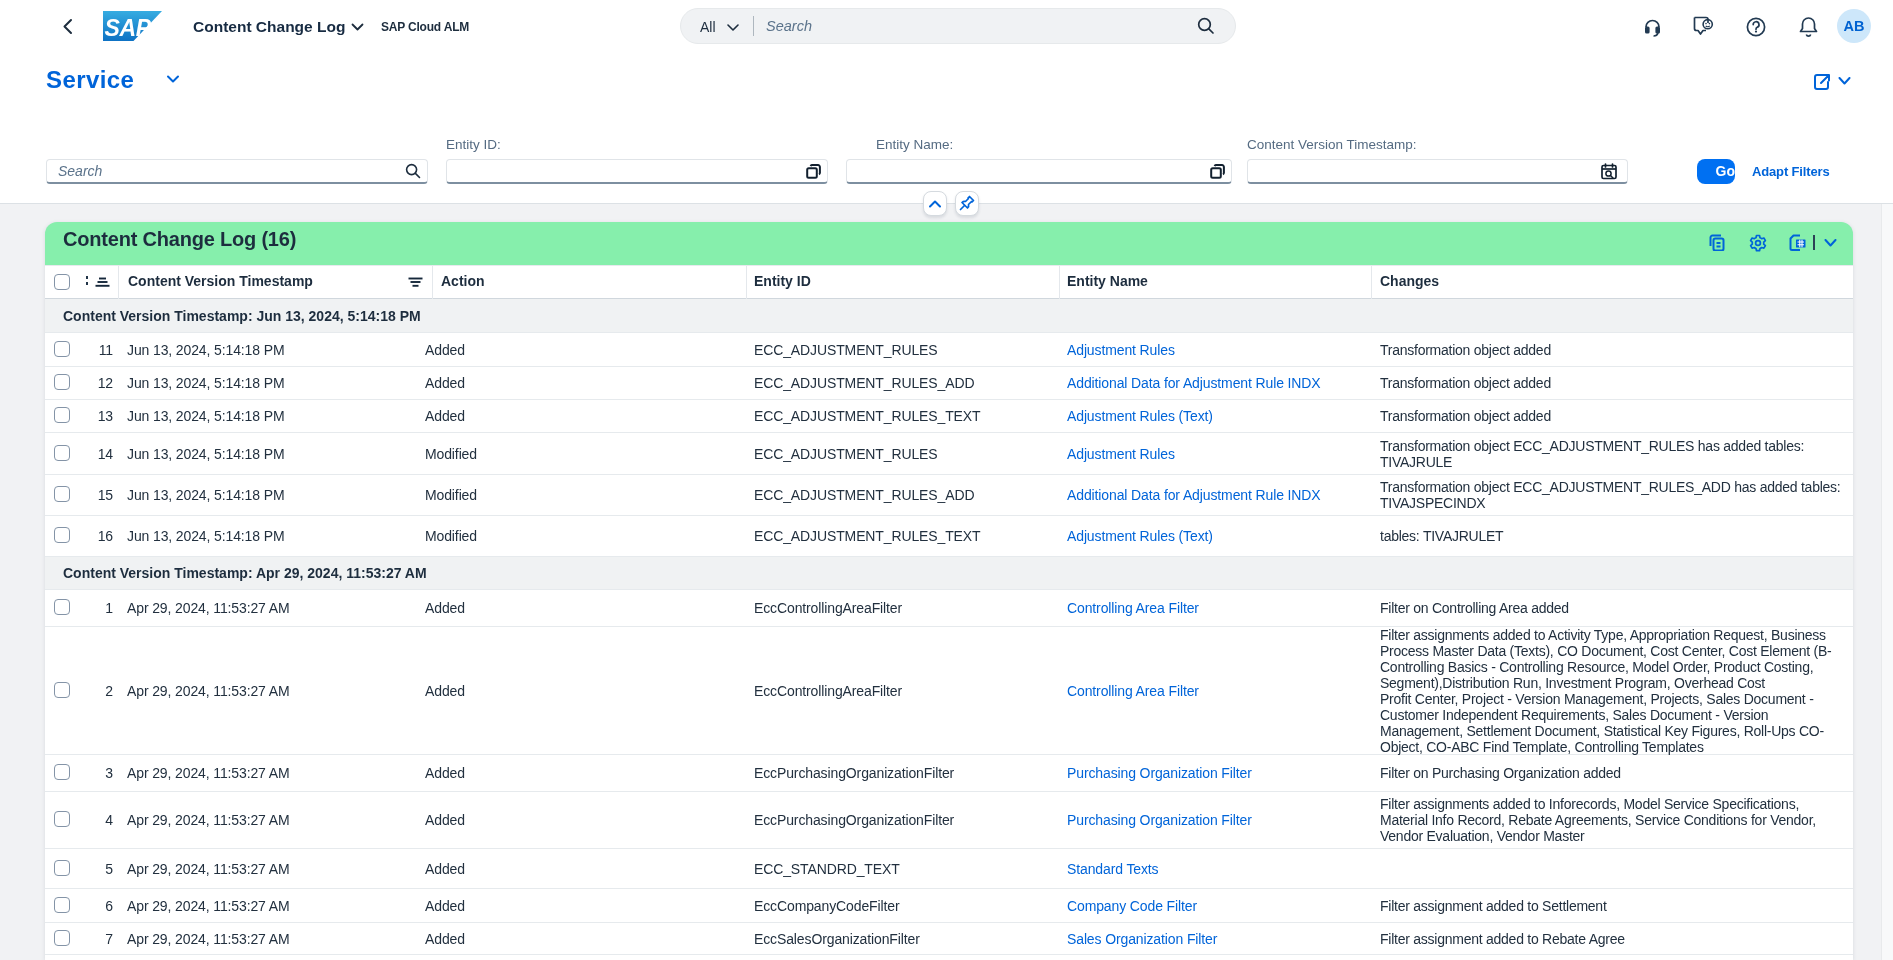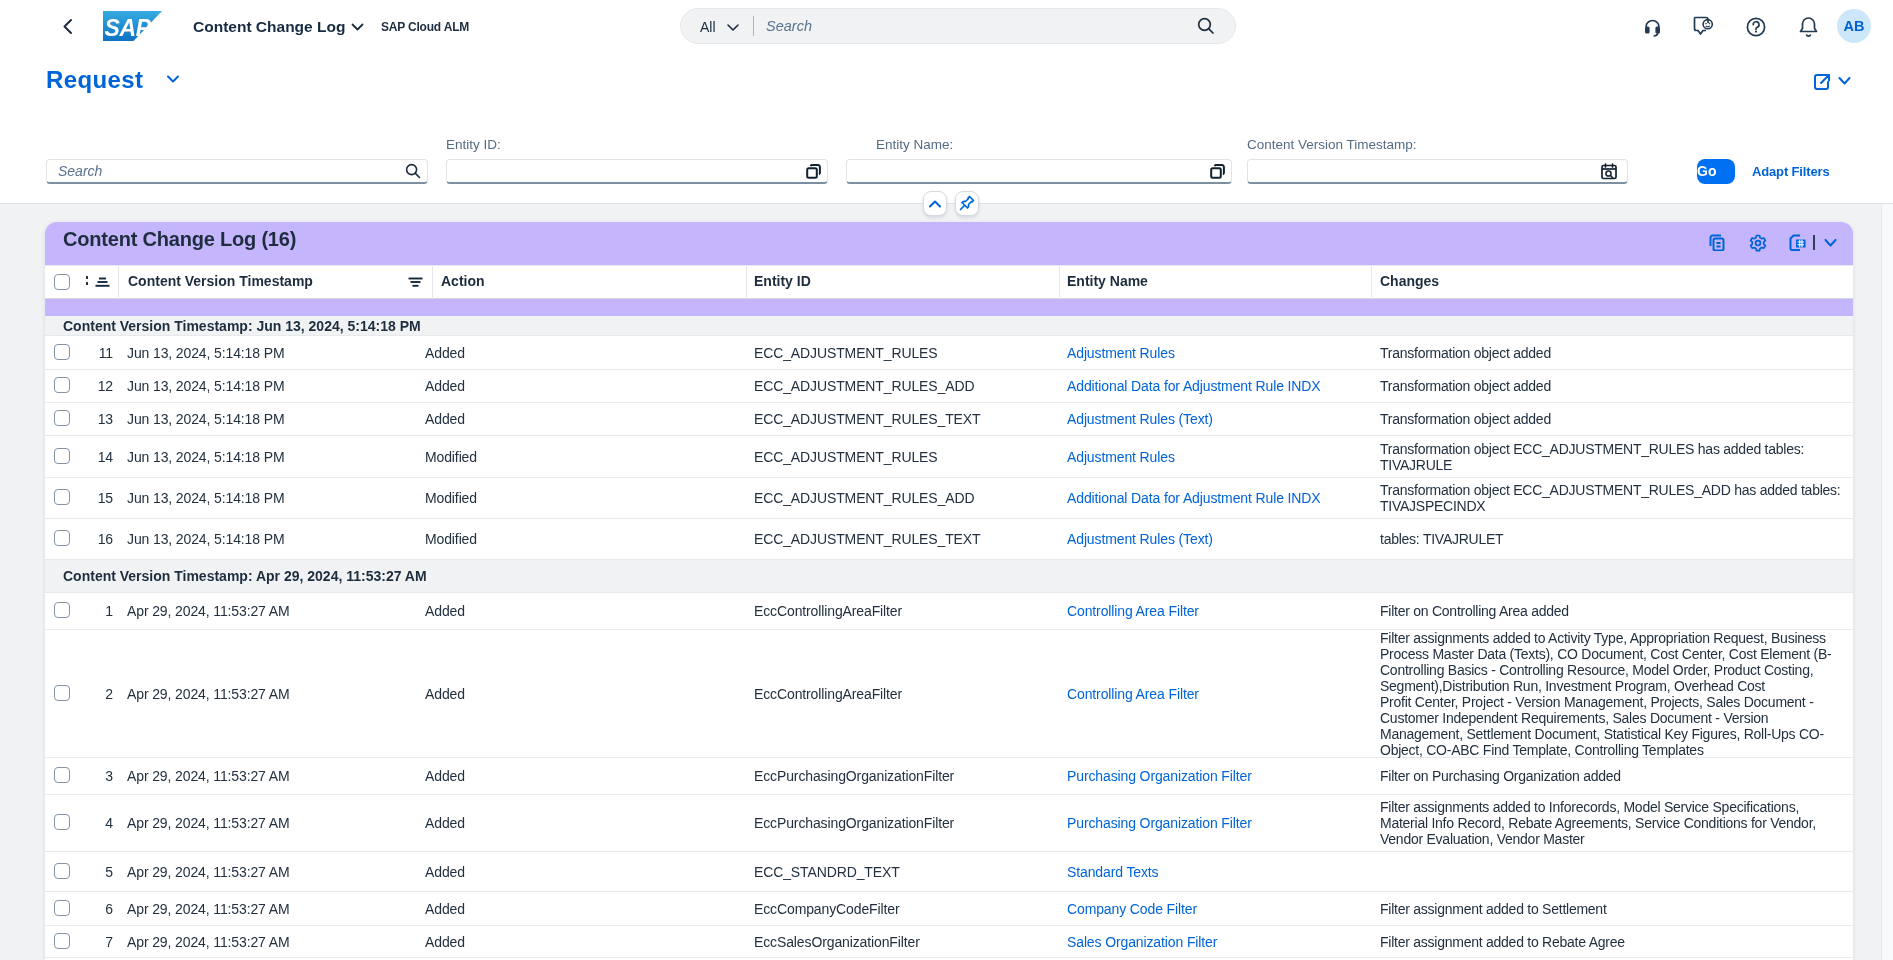--- a/index.html
+++ b/index.html
@@ -81,21 +81,21 @@
     <path d="M7.2 7.6 a2.9 2.9 0 1 1 4 2.7 c-1 .4-1.2 1-1.2 1.9" stroke="#223a52" stroke-width="1.7" fill="none" stroke-linecap="round"></path>
     <circle cx="10" cy="14.6" r="1.1" fill="#223a52"></circle>
   </svg>
   <svg class="abs" style="left:1799px;top:16px;" width="19" height="21" viewBox="0 0 19 21">
     <path d="M9.5 2 a6 6 0 0 1 6 6 v4.5 l2 3 H1.5 l2-3 V8 a6 6 0 0 1 6-6 z" stroke="#223a52" stroke-width="1.7" fill="none" stroke-linejoin="round"></path>
     <path d="M7.3 18.5 a2.3 2.3 0 0 0 4.4 0" stroke="#223a52" stroke-width="1.6" fill="none"></path>
   </svg>
   <div class="abs" style="left:1837px;top:9px;width:34px;height:34px;border-radius:50%;background:#cde7fa;text-align:center;line-height:34px;font-size:14.5px;font-weight:700;color:#0062d1;">AB</div>
 </div>
 
-<div class="abs" style="left:46px;top:66px;font-size:24px;font-weight:700;letter-spacing:0.4px;color:#0064d9;">Request</div>
+<div class="abs" style="left:46px;top:66px;font-size:24px;font-weight:700;letter-spacing:0.4px;color:#0064d9;">Service</div>
 <svg class="abs" style="left:166px;top:75px;" width="14" height="9" viewBox="0 0 14 9">
     <path d="M2 1.5 L7 6.5 L12 1.5" stroke="#0064d9" stroke-width="2" fill="none" stroke-linecap="round" stroke-linejoin="round"></path>
   </svg>
 <svg class="abs" style="left:1813px;top:73px;" width="18" height="18" viewBox="0 0 18 18">
   <path d="M12 2 H4 a2 2 0 0 0-2 2 v10 a2 2 0 0 0 2 2 h9 a2 2 0 0 0 2-2 V9" stroke="#0064d9" stroke-width="2" fill="none" stroke-linecap="round"></path>
   <path d="M8 10 L15.5 2.5 M10.5 2 H16 V7.5" stroke="#0064d9" stroke-width="2" fill="none" stroke-linecap="round" stroke-linejoin="round"></path>
 </svg>
 <svg class="abs" style="left:1838px;top:77px;" width="13" height="8" viewBox="0 0 13 8">
     <path d="M1.5 1 L6.5 6.5 L11.5 1" stroke="#0064d9" stroke-width="2" fill="none" stroke-linecap="round" stroke-linejoin="round"></path>
   </svg>
@@ -125,34 +125,34 @@
 
 <div class="abs" style="left:1247px;top:159px;width:381px;height:25px;background:#fff;border:1px solid #e0e4e8;border-bottom:2px solid #7d8fa0;border-radius:4px;"></div>
 <svg class="abs" style="left:1601px;top:163px;" width="17" height="17" viewBox="0 0 17 17">
   <rect x="1" y="2.5" width="14" height="13" rx="1.5" stroke="#12202f" stroke-width="1.7" fill="none"></rect>
   <path d="M1 6 H15" stroke="#12202f" stroke-width="1.7"></path>
   <path d="M4.5 1 V4 M11.5 1 V4" stroke="#12202f" stroke-width="1.7" stroke-linecap="round"></path>
   <circle cx="7.5" cy="10.5" r="2.6" stroke="#12202f" stroke-width="1.5" fill="none"></circle>
   <path d="M9.5 12.5 L12 15" stroke="#12202f" stroke-width="1.5" stroke-linecap="round"></path>
 </svg>
 
-<div class="abs" style="left:1697px;top:159px;width:38px;height:25px;background:#0070f2;border-radius:8px;text-align:left;line-height:25px;font-size:14px;font-weight:700;color:#fff;">Go</div>
+<div class="abs" style="left:1697px;top:159px;width:38px;height:25px;background:#0070f2;border-radius:8px;text-align:right;line-height:25px;font-size:14px;font-weight:700;color:#fff;">Go</div>
 <div class="abs" style="left:1752px;top:164px;font-size:13px;font-weight:700;letter-spacing:-0.15px;color:#0064d9;">Adapt Filters</div>
 
 <div class="abs" style="left:923px;top:191px;width:24px;height:25px;background:#fff;border:1px solid #d5dadf;border-radius:8px;box-shadow:0 2px 3px rgba(34,53,72,.12);"></div>
 <svg class="abs" style="left:929px;top:200px;" width="12" height="8" viewBox="0 0 12 8">
     <path d="M1 6.5 L6 1.5 L11 6.5" stroke="#0064d9" stroke-width="2" fill="none" stroke-linecap="round" stroke-linejoin="round"></path>
   </svg>
 <div class="abs" style="left:955px;top:191px;width:24px;height:25px;background:#fff;border:1px solid #d5dadf;border-radius:8px;box-shadow:0 2px 3px rgba(34,53,72,.12);"></div>
 <svg class="abs" style="left:959px;top:194px;" width="17" height="18" viewBox="0 0 17 18">
   <path d="M10.5 2.5 L14.5 6.5 L13 8 L12.5 7.5 L9.5 10.5 C10 12 9.5 13 8.5 14 L3 8.5 C4 7.5 5 7 6.5 7.5 L9.5 4.5 L9 4 Z" stroke="#0064d9" stroke-width="1.7" fill="none" stroke-linejoin="round"></path>
   <path d="M5.5 11.5 L1.5 15.5" stroke="#0064d9" stroke-width="1.7" stroke-linecap="round"></path>
 </svg>
 
-<div id="card" class="abs" style="left:45px;top:222px;width:1808px;height:738px;background:#c4b5fd;border-radius:12px 12px 0 0;box-shadow:0 1px 4px rgba(34,53,72,.12);overflow:hidden;">
+<div id="card" class="abs" style="left:45px;top:222px;width:1808px;height:738px;background:#86efac;border-radius:12px 12px 0 0;box-shadow:0 1px 4px rgba(34,53,72,.12);overflow:hidden;">
 
   <div class="abs" style="left:18px;top:6px;font-size:20px;font-weight:700;letter-spacing:-0.2px;color:#1d2d3e;">Content Change Log (16)</div>
   <svg class="abs" style="left:1664px;top:12px;" width="17" height="17" viewBox="0 0 17 17">
     <rect x="4.5" y="4.5" width="10" height="12" rx="1.8" stroke="#0064d9" stroke-width="2" fill="none"></rect>
     <path d="M12 1.5 H3.5 A2 2 0 0 0 1.5 3.5 V12" stroke="#0064d9" stroke-width="2" fill="none"></path>
     <path d="M7.5 9 H11.5 M7.5 12.5 H11.5" stroke="#0064d9" stroke-width="1.8"></path>
   </svg>
   <svg class="abs" style="left:1704px;top:12px;" width="18" height="18" viewBox="0 0 18 18">
     <path d="M7.5 1.5 h3 l.5 2.2 a5.8 5.8 0 0 1 1.7 1 l2.2-.7 1.5 2.6-1.7 1.5 a5.8 5.8 0 0 1 0 2 l1.7 1.5-1.5 2.6-2.2-.7 a5.8 5.8 0 0 1-1.7 1 l-.5 2.2 h-3 l-.5-2.2 a5.8 5.8 0 0 1-1.7-1 l-2.2.7-1.5-2.6 1.7-1.5 a5.8 5.8 0 0 1 0-2 L1.6 6.6 3.1 4 l2.2.7 a5.8 5.8 0 0 1 1.7-1 z" stroke="#0064d9" stroke-width="1.7" fill="none" stroke-linejoin="round"></path>
     <circle cx="9" cy="9" r="2.4" stroke="#0064d9" stroke-width="1.7" fill="none"></circle>
@@ -187,21 +187,21 @@
     <div class="abs" style="left:1022px;top:7px;font-size:14px;font-weight:700;color:#1d2d3e;">Entity Name</div>
     <div class="abs" style="left:1335px;top:7px;font-size:14px;font-weight:700;color:#1d2d3e;">Changes</div>
     <div class="abs" style="left:73px;top:0;width:1px;height:33px;background:#e4e8ec;"></div>
     <div class="abs" style="left:387px;top:0;width:1px;height:33px;background:#e4e8ec;"></div>
     <div class="abs" style="left:701px;top:0;width:1px;height:33px;background:#e4e8ec;"></div>
     <div class="abs" style="left:1014px;top:0;width:1px;height:33px;background:#e4e8ec;"></div>
     <div class="abs" style="left:1326px;top:0;width:1px;height:33px;background:#e4e8ec;"></div>
   </div>
 
   <div id="tbody" class="abs" style="left:0;top:77px;width:1808px;">
-    <div class="grow" style="height:20px;margin-top:17px;">
+    <div class="grow" style="height:34px;">
         <span>Content Version Timestamp: Jun 13, 2024, 5:14:18 PM</span>
       </div>
     <div class="drow" style="height:34px;">
         <span class="cb"></span>
         <span class="cell num">11</span>
         <span class="cell ts">Jun 13, 2024, 5:14:18 PM</span>
         <span class="cell act">Added</span>
         <span class="cell eid">ECC_ADJUSTMENT_RULES</span>
         <span class="cell enm">Adjustment Rules</span>
         <span class="cell chg">

